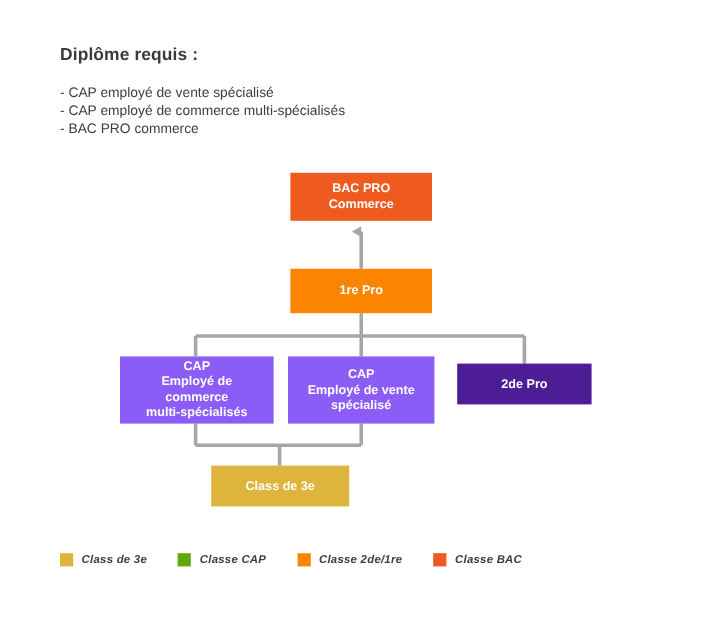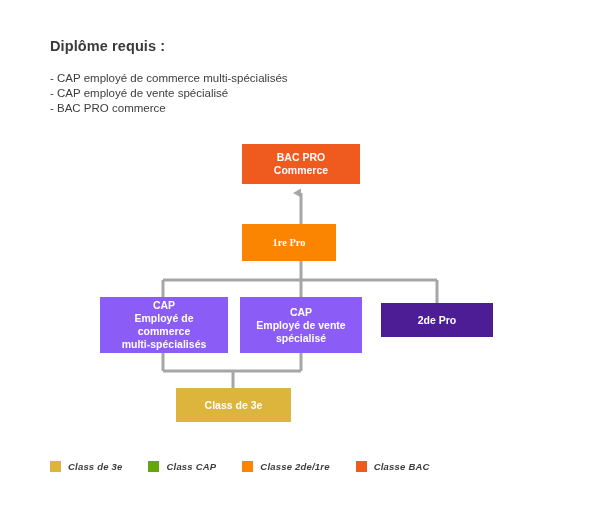--- a/index.html
+++ b/index.html
@@ -122,22 +122,22 @@
   }
 </style>
 </head>
 <body>
 
 <div id="page">
 
   <div class="header-block">
     <div class="header-title">Diplôme requis :</div>
     <ul class="req-list">
+      <li>- CAP employé de vente spécialisé</li>
       <li>- CAP employé de commerce multi-spécialisés</li>
-      <li>- CAP employé de vente spécialisé</li>
       <li>- BAC PRO commerce</li>
     </ul>
   </div>
 
   <div class="diagram">
 
     <svg viewBox="0 0 600 460">
       <defs>
         <marker id="arrowUp" markerWidth="9" markerHeight="9" refX="4.5" refY="8" orient="auto" markerUnits="userSpaceOnUse">
           <path d="M 4.5 0 L 9 8 L 0 8 Z" fill="#a6a6a6"></path>
@@ -159,21 +159,21 @@
       <line x1="163" y1="371" x2="301" y2="371" stroke="#a6a6a6" stroke-width="3"></line>
 
       <line x1="233" y1="371" x2="233" y2="388" stroke="#a6a6a6" stroke-width="3"></line>
     </svg>
 
     <div class="node node-bacpro" style="left:242px; top:144px; width:118px; height:40px;">
       <span class="node-label">BAC PRO
 Commerce</span>
     </div>
 
-    <div class="node node-1repro" style="left:242px; top:224px; width:94px; height:37px;font-family:Liberation Serif, serif;">
+    <div class="node node-1repro" style="left:242px; top:224px; width:118px; height:37px;">
       <span class="node-label">1re Pro</span>
     </div>
 
     <div class="node node-cap" style="left:100px; top:297px; width:128px; height:56px;">
       <span class="node-label">CAP
 Employé de commerce
 multi-spécialisés</span>
     </div>
 
     <div class="node node-cap" style="left:240px; top:297px; width:122px; height:56px;">
@@ -194,21 +194,21 @@
 
   <div class="legend">
 
     <div class="legend-item">
       <span class="legend-swatch" style="background:#ddb43c;"></span>
       <span class="legend-text">Class de 3e</span>
     </div>
 
     <div class="legend-item">
       <span class="legend-swatch" style="background:#64a70b;"></span>
-      <span class="legend-text">Class CAP</span>
+      <span class="legend-text">Classe CAP</span>
     </div>
 
     <div class="legend-item">
       <span class="legend-swatch" style="background:#fb8500;"></span>
       <span class="legend-text">Classe 2de/1re</span>
     </div>
 
     <div class="legend-item">
       <span class="legend-swatch" style="background:#ef5a1e;"></span>
       <span class="legend-text">Classe BAC</span>

